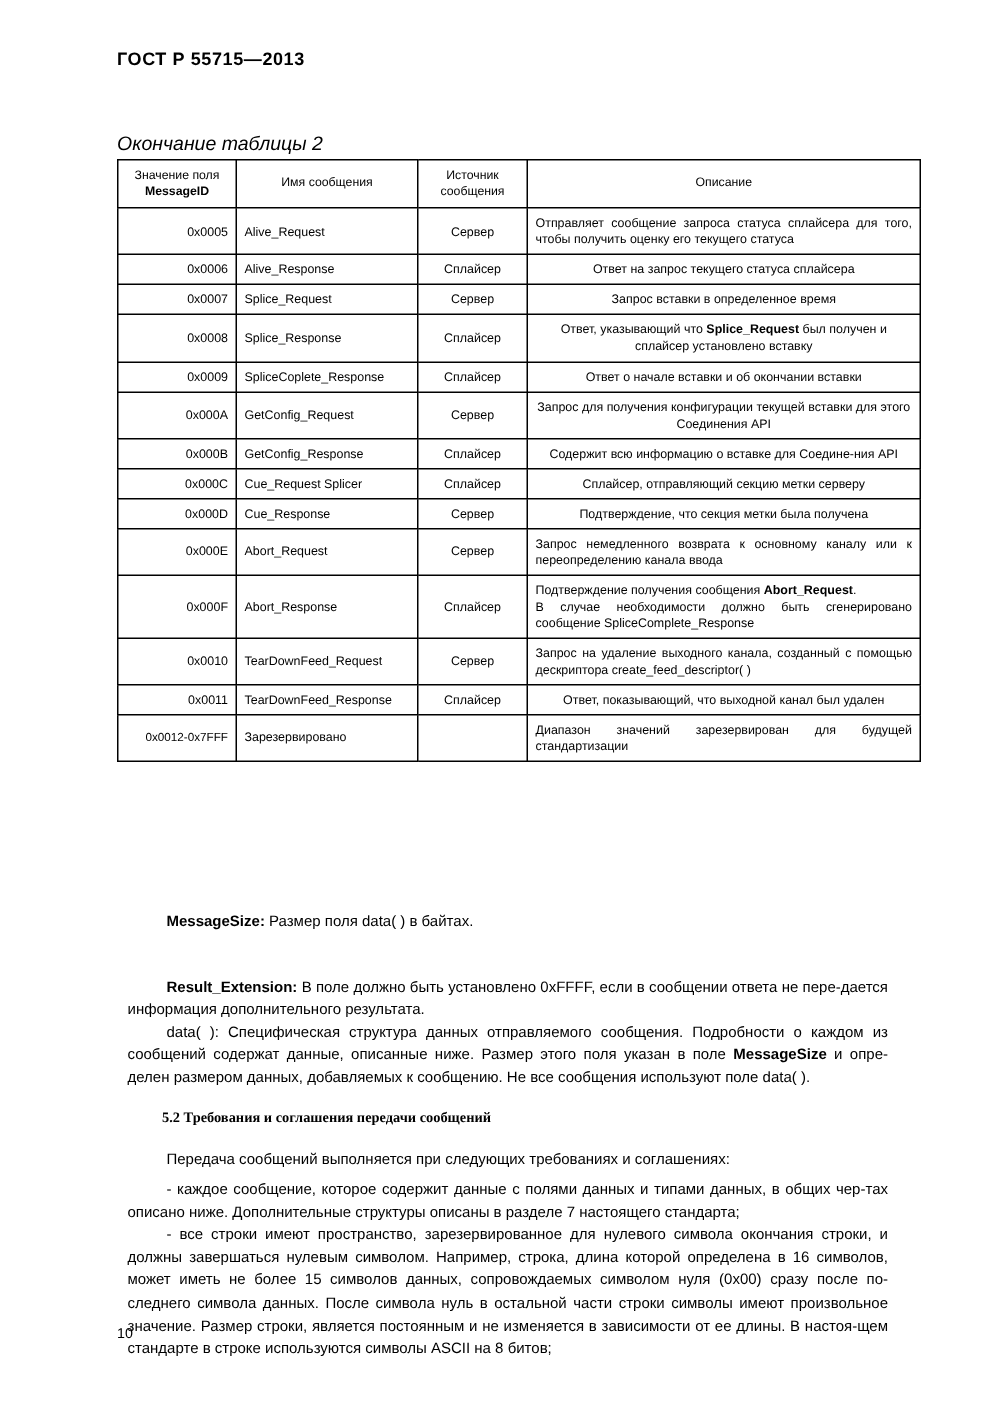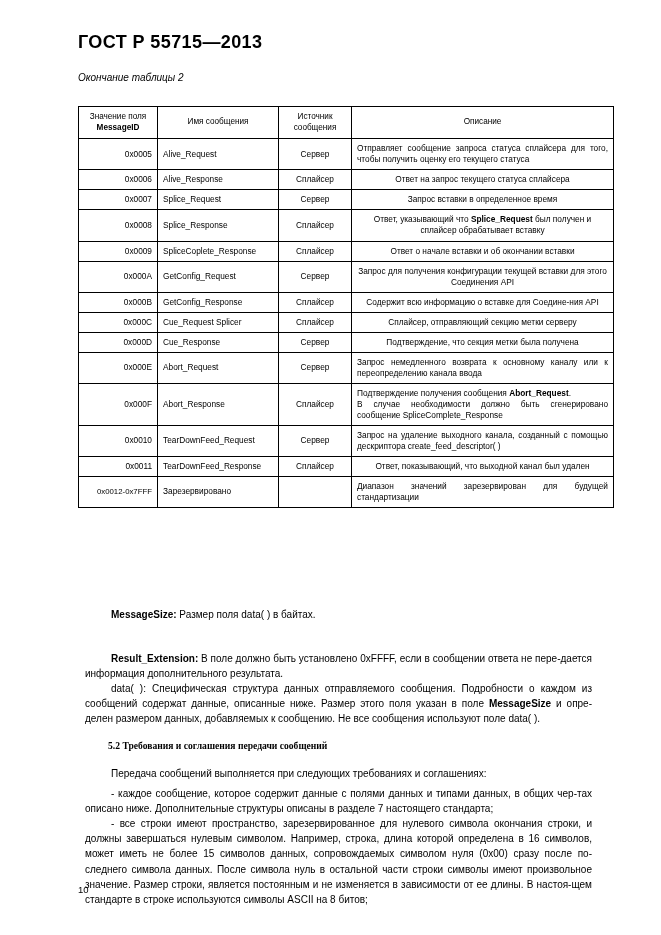--- a/index.html
+++ b/index.html
@@ -18,29 +18,29 @@
   .page {
     position: absolute;
     left: 0; top: 0;
     width: 661px;
     height: 935px;
   }
   .header {
     position: absolute;
     left: 78px;
     top: 32px;
-    font-size: 18px;
+    font-size: 12px;
     font-weight: bold;
     letter-spacing: 0.4px;
   }
   .caption {
     position: absolute;
     left: 78px;
-    top: 72px;
-    font-size: 10px;
+    top: 88px;
+    font-size: 13px;
     font-style: italic;
   }
   table.main {
     position: absolute;
     left: 78px;
     top: 106px;
     width: 507px;
     border-collapse: collapse;
     table-layout: fixed;
   }
@@ -146,21 +146,21 @@
       <tr>
         <td class="c-id">0x0007</td>
         <td class="c-name">Splice_Request</td>
         <td class="c-src">Сервер</td>
         <td class="c-desc">Запрос вставки в определенное время</td>
       </tr>
       <tr>
         <td class="c-id">0x0008</td>
         <td class="c-name">Splice_Response</td>
         <td class="c-src">Сплайсер</td>
-        <td class="c-desc" style="text-align:center"><span>Ответ, указывающий что </span><span class="bold">Splice_Request</span><span> был получен и сплайсер обрабатывает вставку</span></td>
+        <td class="c-desc" style="text-align:center"><span>Ответ, указывающий что </span><span class="bold">Splice_Request</span><span> был получен и сплайсер установлено вставку</span></td>
       </tr>
       <tr>
         <td class="c-id">0x0009</td>
         <td class="c-name">SpliceCoplete_Response</td>
         <td class="c-src">Сплайсер</td>
         <td class="c-desc">Ответ о начале вставки и об окончании вставки</td>
       </tr>
       <tr>
         <td class="c-id">0x000A</td>
         <td class="c-name">GetConfig_Request</td>

